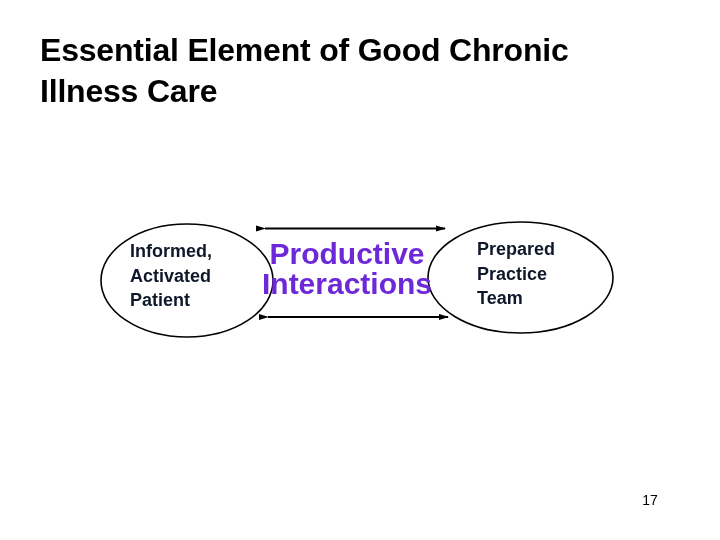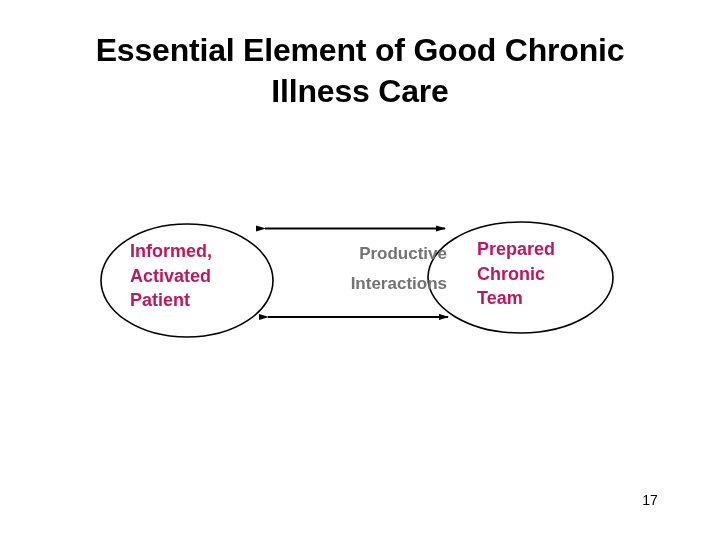--- a/index.html
+++ b/index.html
@@ -24,21 +24,21 @@
     height: 540px;
     background: #ffffff;
   }
 
   
   #slide-title {
     position: absolute;
     left: 40px;
     top: 30px;
     width: 640px;
-    text-align: center;
+    text-align: left;
     font-size: 32px;
     font-weight: bold;
     line-height: 41px;
     letter-spacing: -0.2px;
     color: #000000;
     white-space: pre-line;
   }
 
   
   #diagram {
@@ -57,21 +57,21 @@
     height: 540px;
     display: block;
   }
 
   
   .node-label {
     position: absolute;
     font-weight: bold;
     font-size: 18px;
     line-height: 24.5px;
-    color: #be185d;
+    color: #0f172a;
     white-space: pre-line;
     text-align: left;
   }
 
   #label-patient {
     left: 130px;
     top: 239px;
     width: 130px;
   }
 
@@ -79,25 +79,25 @@
     left: 477px;
     top: 237px;
     width: 130px;
   }
 
   #label-interactions {
     position: absolute;
     left: 247px;
     top: 239px;
     width: 200px;
-    text-align: right;
+    text-align: center;
     font-weight: bold;
-    font-size: 17px;
+    font-size: 30px;
     line-height: 30px;
-    color: #737373;
+    color: #6d28d9;
     white-space: pre-line;
   }
 
   
   #page-number {
     position: absolute;
     left: 620px;
     top: 492px;
     width: 60px;
     text-align: center;
@@ -136,20 +136,20 @@
     </svg>
 
     <div class="node-label" id="label-patient">Informed,
 Activated
 Patient</div>
 
     <div id="label-interactions">Productive
 Interactions</div>
 
     <div class="node-label" id="label-team">Prepared
-Chronic
+Practice
 Team</div>
 
   </div>
 
   <div id="page-number">17</div>
 
 </div>
 
 </body></html>

